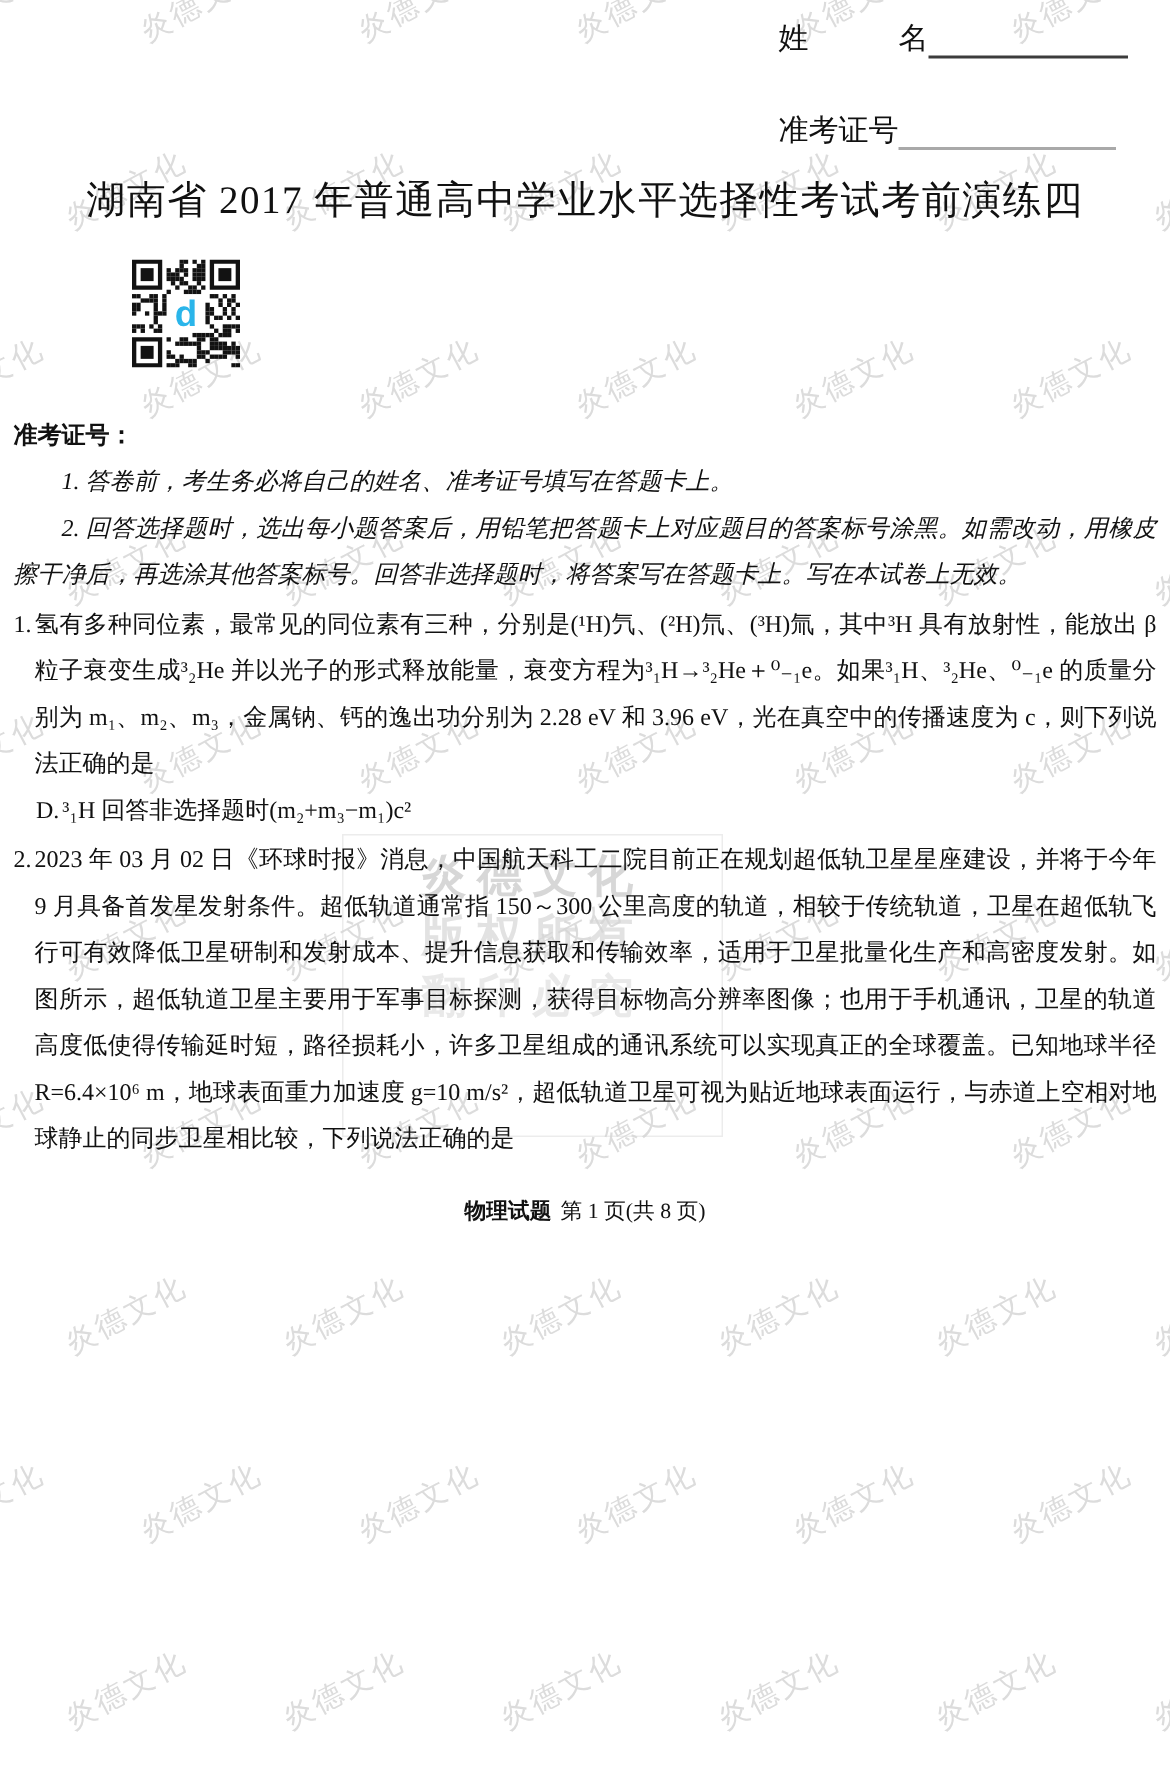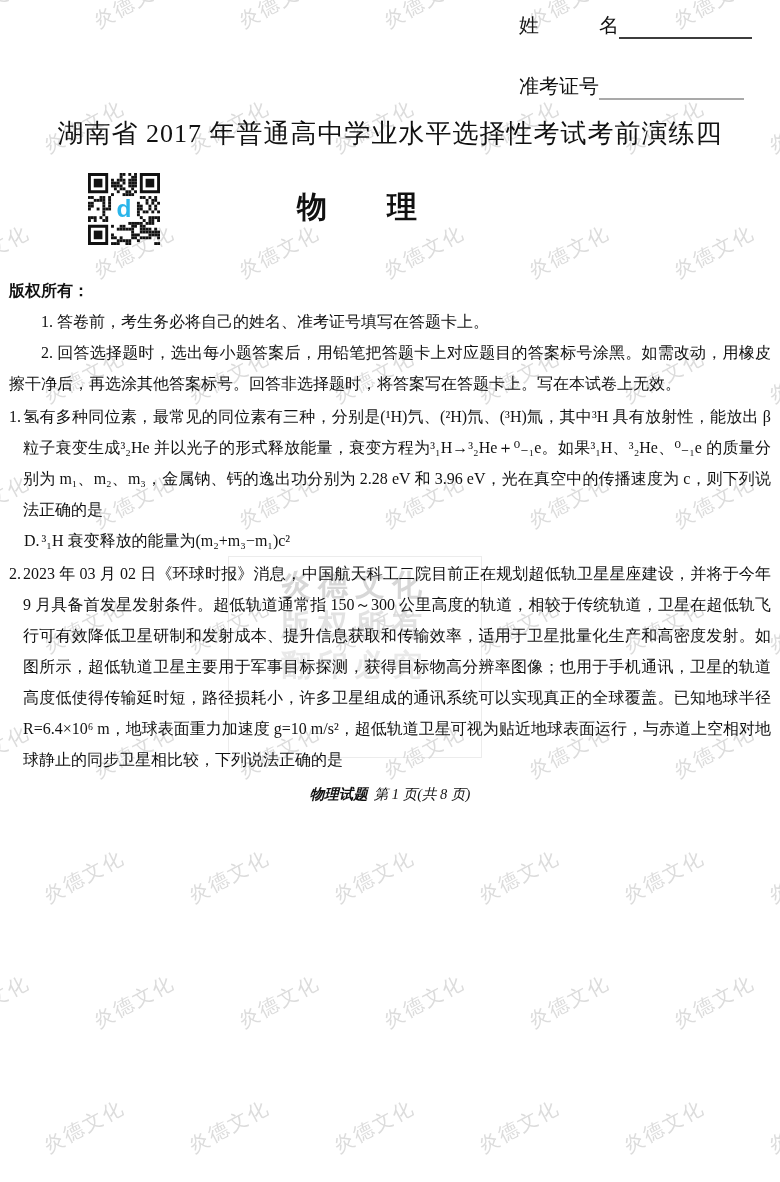--- a/index.html
+++ b/index.html
@@ -50,28 +50,28 @@
   }
   .notes-heading, .section-heading {
     font-family:"Liberation Sans","DejaVu Sans",sans-serif;
     font-weight:bold; font-size:16px; line-height:31px;
   }
   .notes-heading { margin-top:14px; }
   .para {
     font-size:16px; line-height:31px; text-align:justify;
     text-justify:inter-ideograph;
   }
-  .note-item { text-indent:2em; }
+  .note-item { text-indent:2em;font-style:italic; }
   .section-heading { margin-top:20px; line-height:31px; text-align:justify; }
   .question { margin-top:2px; }
   .q-stem { padding-left:14px; text-indent:-14px; }
   .q-num { padding-right:2px; }
   .option { padding-left:31px; text-indent:-16px; }
   .opt-label { padding-right:2px; }
-  .footer { text-align:center; font-size:14.5px; margin-top:10px;font-style:italic; }
+  .footer { text-align:center; font-size:14.5px; margin-top:23px; }
   .footer-bold {
     font-family:"Liberation Sans","DejaVu Sans",sans-serif;
     font-weight:bold; margin-right:6px;
   }
 </style>
 </head>
 <body>
 
 <div class="page">
 
@@ -341,34 +341,33 @@
             <rect x="9" y="24" width="1" height="1"></rect>
             <rect x="10" y="24" width="1" height="1"></rect>
             <rect x="13" y="24" width="1" height="1"></rect>
             <rect x="14" y="24" width="1" height="1"></rect>
             <rect x="23" y="24" width="1" height="1"></rect>
             <rect x="24" y="24" width="1" height="1"></rect>
           </g>
         <circle cx="12.5" cy="12.5" r="4.2" fill="#ffffff"></circle>
         <text id="qr-logo-text" x="12.5" y="15.4" text-anchor="middle" font-family="Liberation Sans, DejaVu Sans, sans-serif" font-size="8.5" font-weight="bold" fill="#2ab5ea">d</text>
       </svg>
-      <div class="subject">物　　理</div>
-    </div>
-
-    <div class="notes-heading">版权所有：</div>
+    </div>
+
+    <div class="notes-heading">准考证号：</div>
     <p class="para note-item">1. 答卷前，考生务必将自己的姓名、准考证号填写在答题卡上。</p>
     <p class="para note-item">2. 回答选择题时，选出每小题答案后，用铅笔把答题卡上对应题目的答案标号涂黑。如需改动，用橡皮擦干净后，再选涂其他答案标号。回答非选择题时，将答案写在答题卡上。写在本试卷上无效。</p>
 
 
     <div class="question">
       <p class="para q-stem">
         <span class="q-num">1.</span><span>氢有多种同位素，最常见的同位素有三种，分别是(¹H)氕、(²H)氘、(³H)氚，其中³H 具有放射性，能放出 β 粒子衰变生成³₂He 并以光子的形式释放能量，衰变方程为³₁H→³₂He＋⁰₋₁e。如果³₁H、³₂He、⁰₋₁e 的质量分别为 m₁、m₂、m₃，金属钠、钙的逸出功分别为 2.28 eV 和 3.96 eV，光在真空中的传播速度为 c，则下列说法正确的是</span>
       </p>
       <p class="para option">
-        <span class="opt-label">D.</span><span>³₁H 衰变释放的能量为(m₂+m₃−m₁)c²</span>
+        <span class="opt-label">D.</span><span>³₁H 回答非选择题时(m₂+m₃−m₁)c²</span>
       </p>
     </div>
 
     <div class="question">
       <p class="para q-stem">
         <span class="q-num">2.</span><span>2023 年 03 月 02 日《环球时报》消息，中国航天科工二院目前正在规划超低轨卫星星座建设，并将于今年 9 月具备首发星发射条件。超低轨道通常指 150～300 公里高度的轨道，相较于传统轨道，卫星在超低轨飞行可有效降低卫星研制和发射成本、提升信息获取和传输效率，适用于卫星批量化生产和高密度发射。如图所示，超低轨道卫星主要用于军事目标探测，获得目标物高分辨率图像；也用于手机通讯，卫星的轨道高度低使得传输延时短，路径损耗小，许多卫星组成的通讯系统可以实现真正的全球覆盖。已知地球半径 R=6.4×10⁶ m，地球表面重力加速度 g=10 m/s²，超低轨道卫星可视为贴近地球表面运行，与赤道上空相对地球静止的同步卫星相比较，下列说法正确的是</span>
       </p>
     </div>
 
     <div class="footer">

